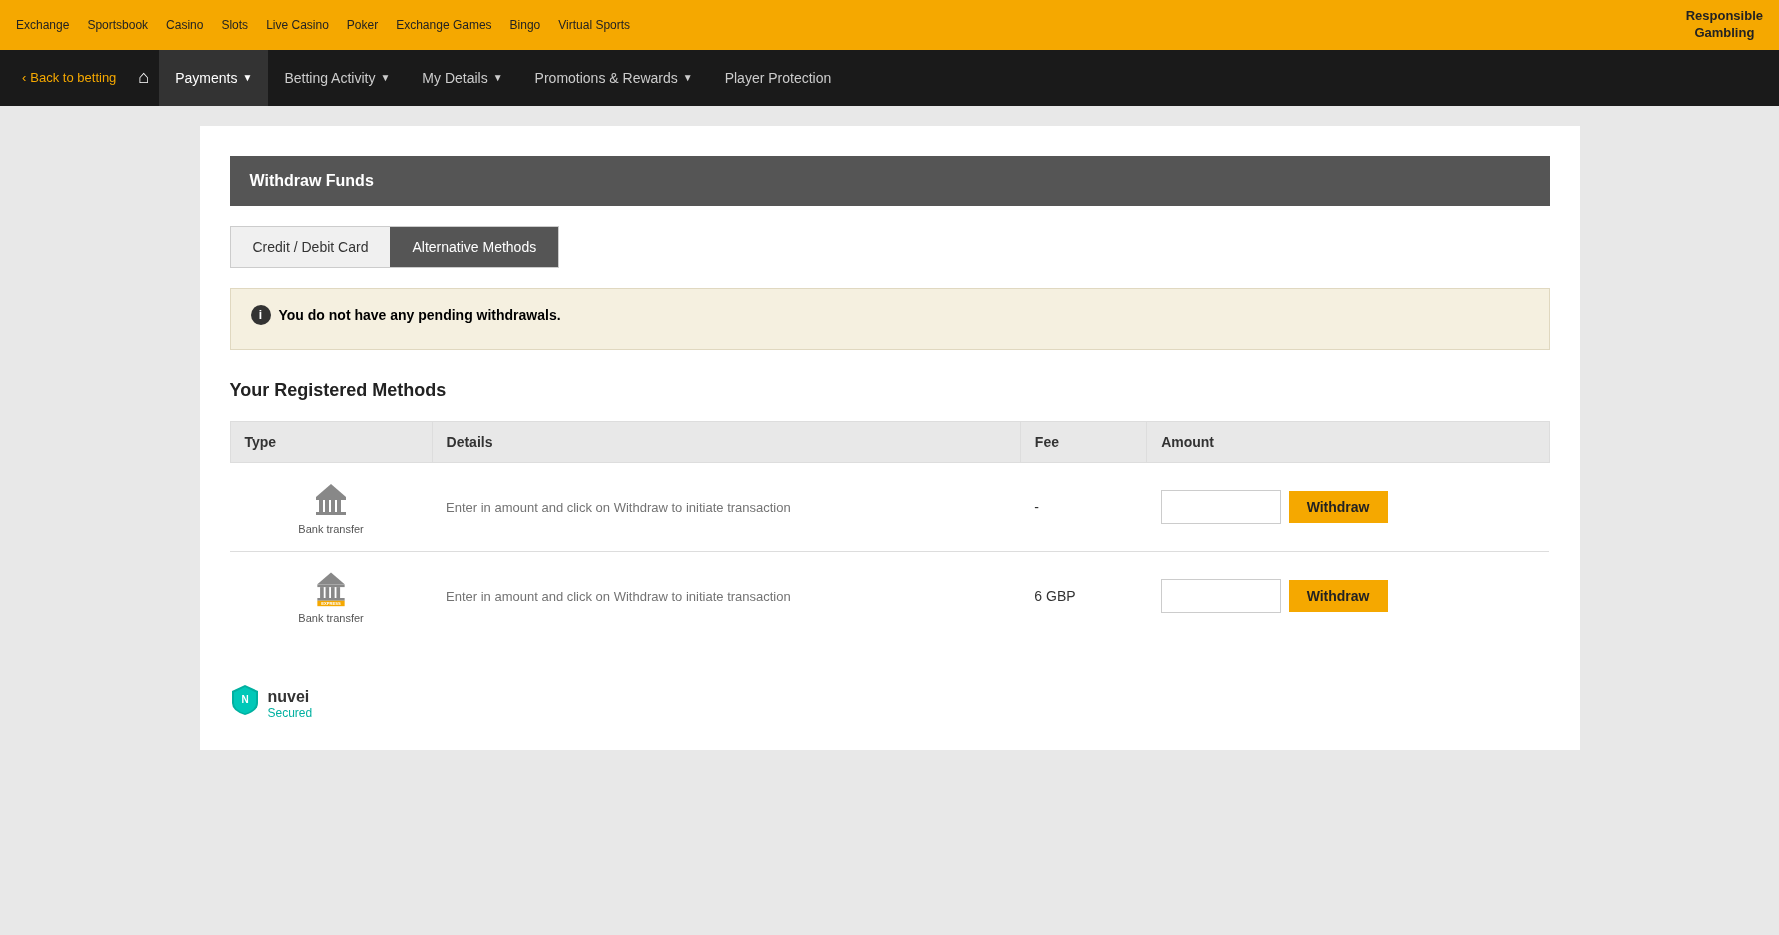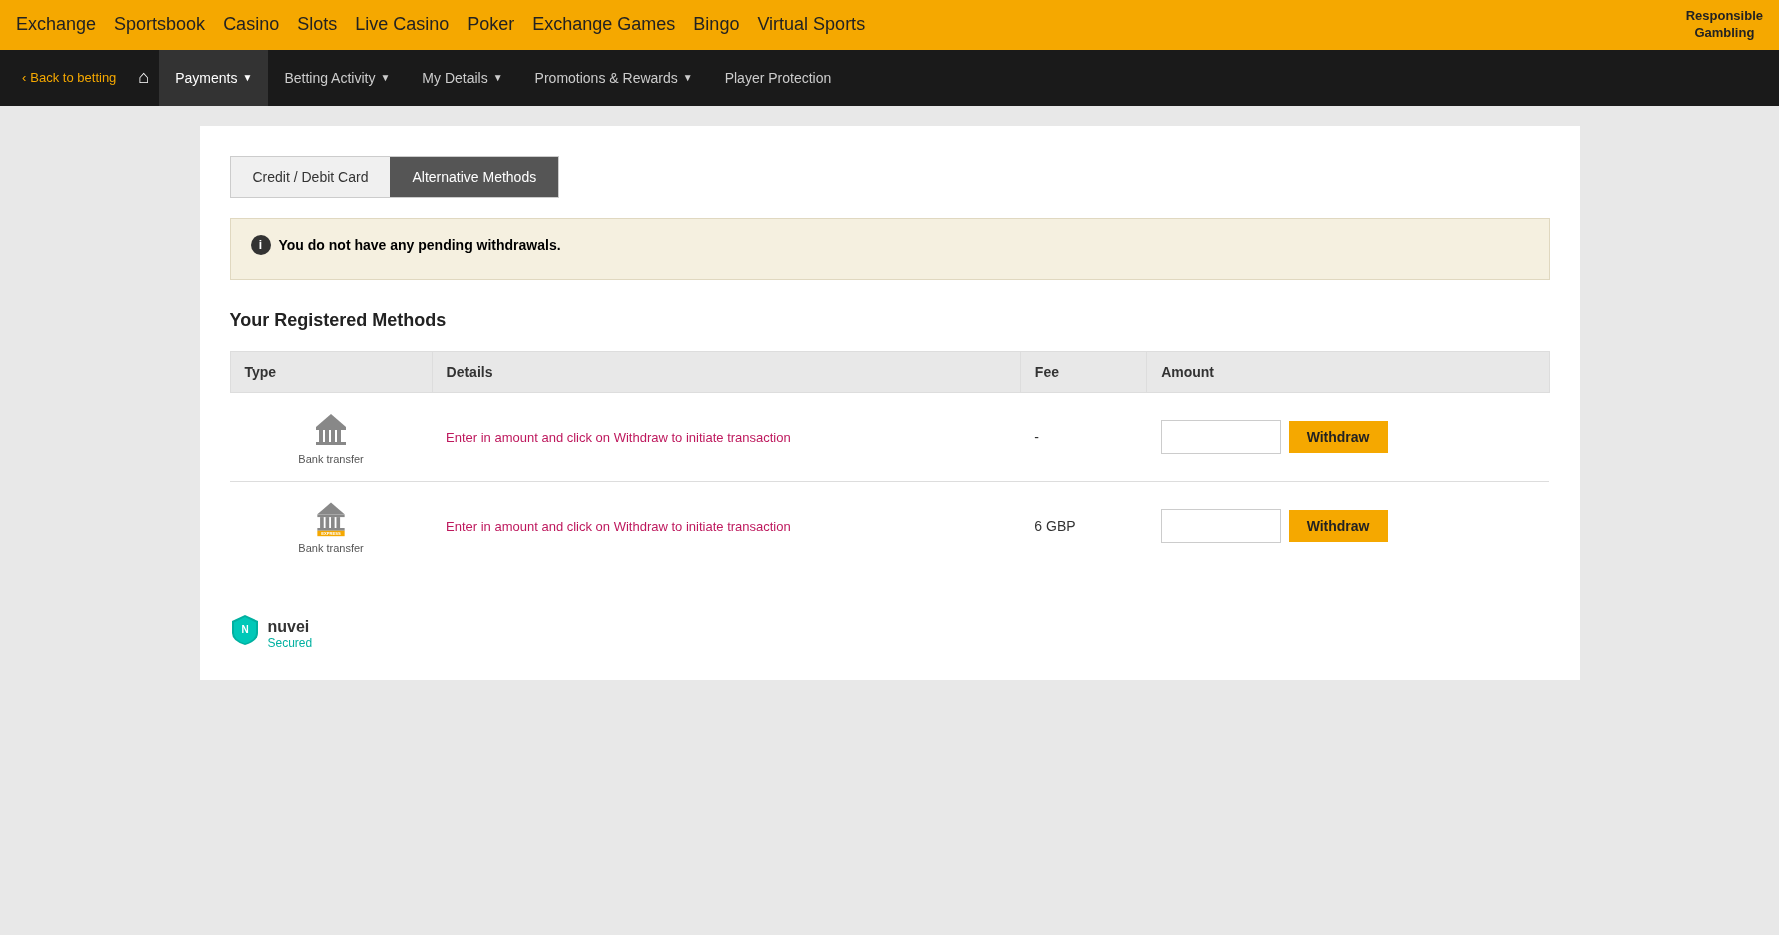--- a/index.html
+++ b/index.html
@@ -13,21 +13,21 @@
       align-items: center;
       justify-content: space-between;
     }
     .top-nav-links {
       display: flex;
       gap: 18px;
     }
     .top-nav-links a {
       color: #222;
       text-decoration: none;
-      font-size: 18px;
+      font-size: 12px;
       font-weight: 500;
     }
     .top-nav-right {
       font-size: 13px;
       font-weight: bold;
       color: #222;
       text-align: center;
       line-height: 1.3;
     }
 
@@ -189,21 +189,21 @@
       text-align: center;
     }
 
     
     .bank-svg {
       width: 40px;
       height: 40px;
     }
 
     .details-text {
-      color: #be185d;
+      color: #737373;
       font-size: 13px;
     }
 
     .fee-cell {
       color: #333;
       font-size: 14px;
     }
 
     .amount-cell {
       display: flex;
@@ -299,20 +299,23 @@
     <span class="chevron">▼</span>
   </a>
   <a class="sec-nav-item">
     <span>Player Protection</span>
   </a>
 </div>
 
 <div class="page-wrapper">
 
   
+  <div class="page-header">
+    <span>Withdraw Funds</span>
+  </div>
 
   
   <div class="tab-bar">
     <button class="tab-btn">Credit / Debit Card</button>
     <button class="tab-btn active">Alternative Methods</button>
   </div>
 
   
   <div class="info-box">
     <div class="info-box-title">

